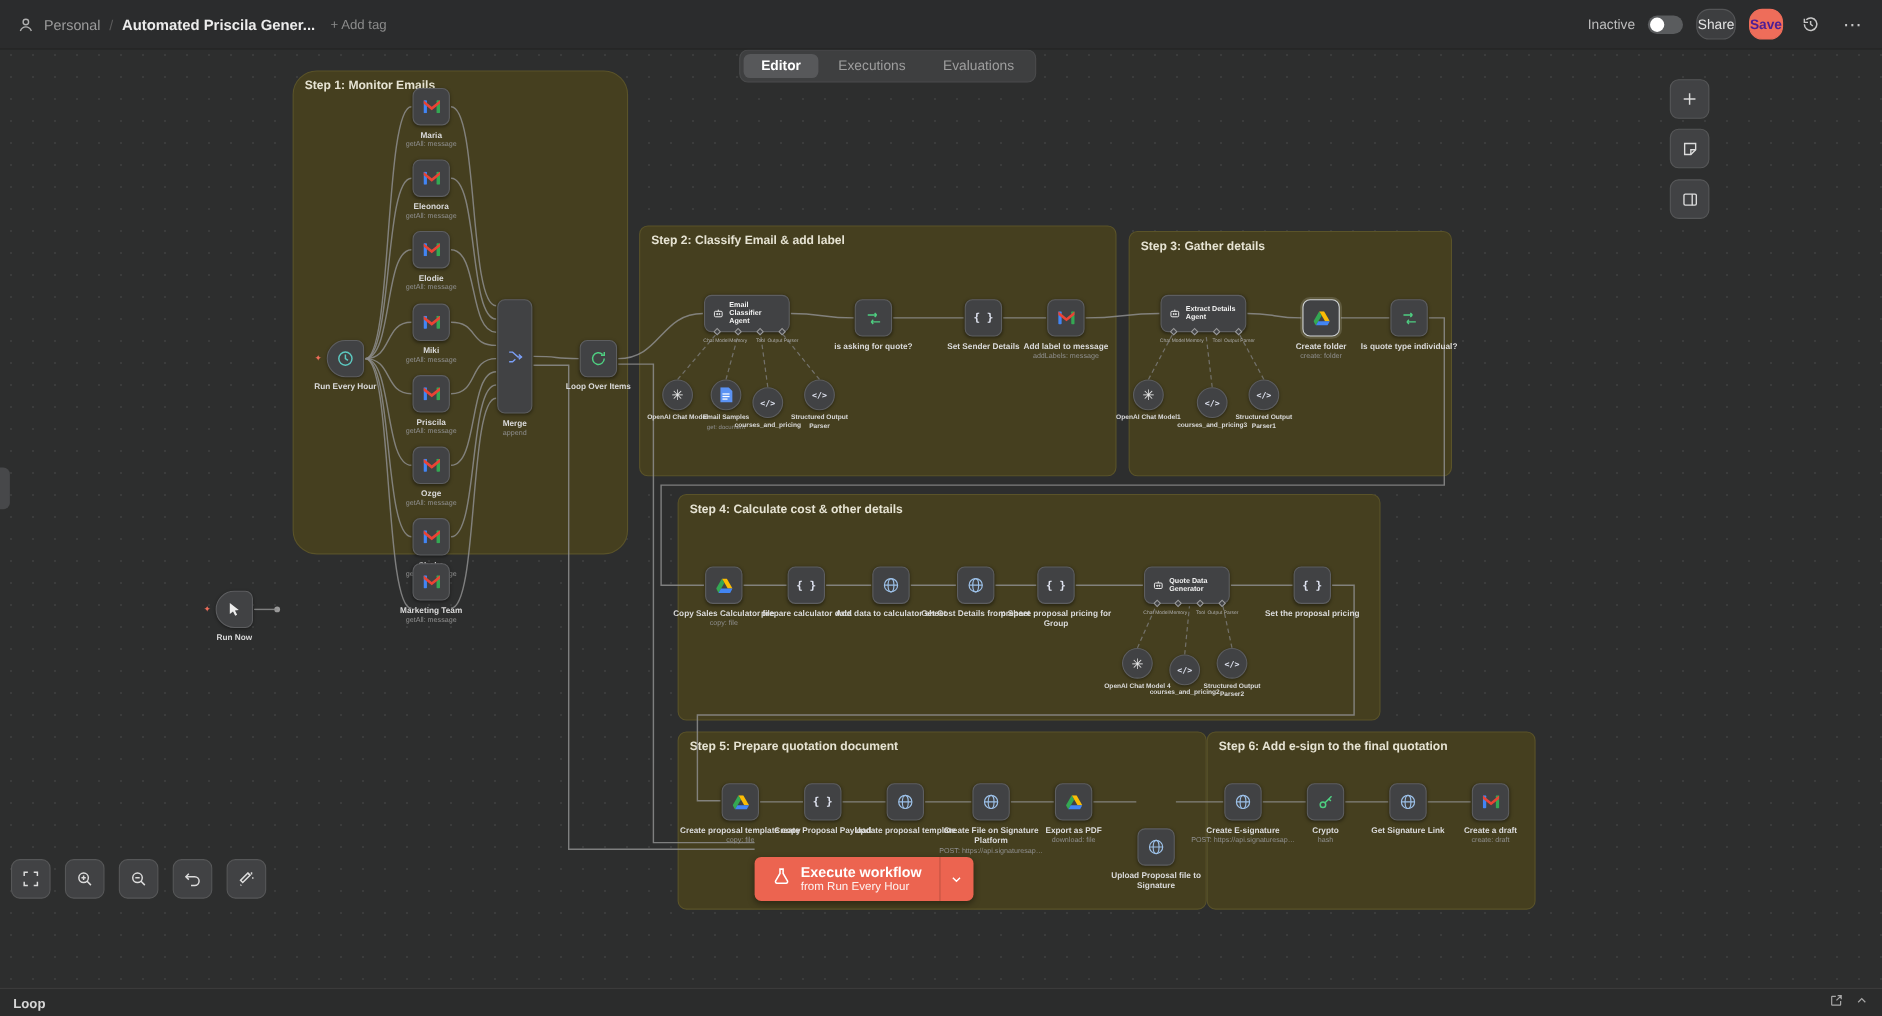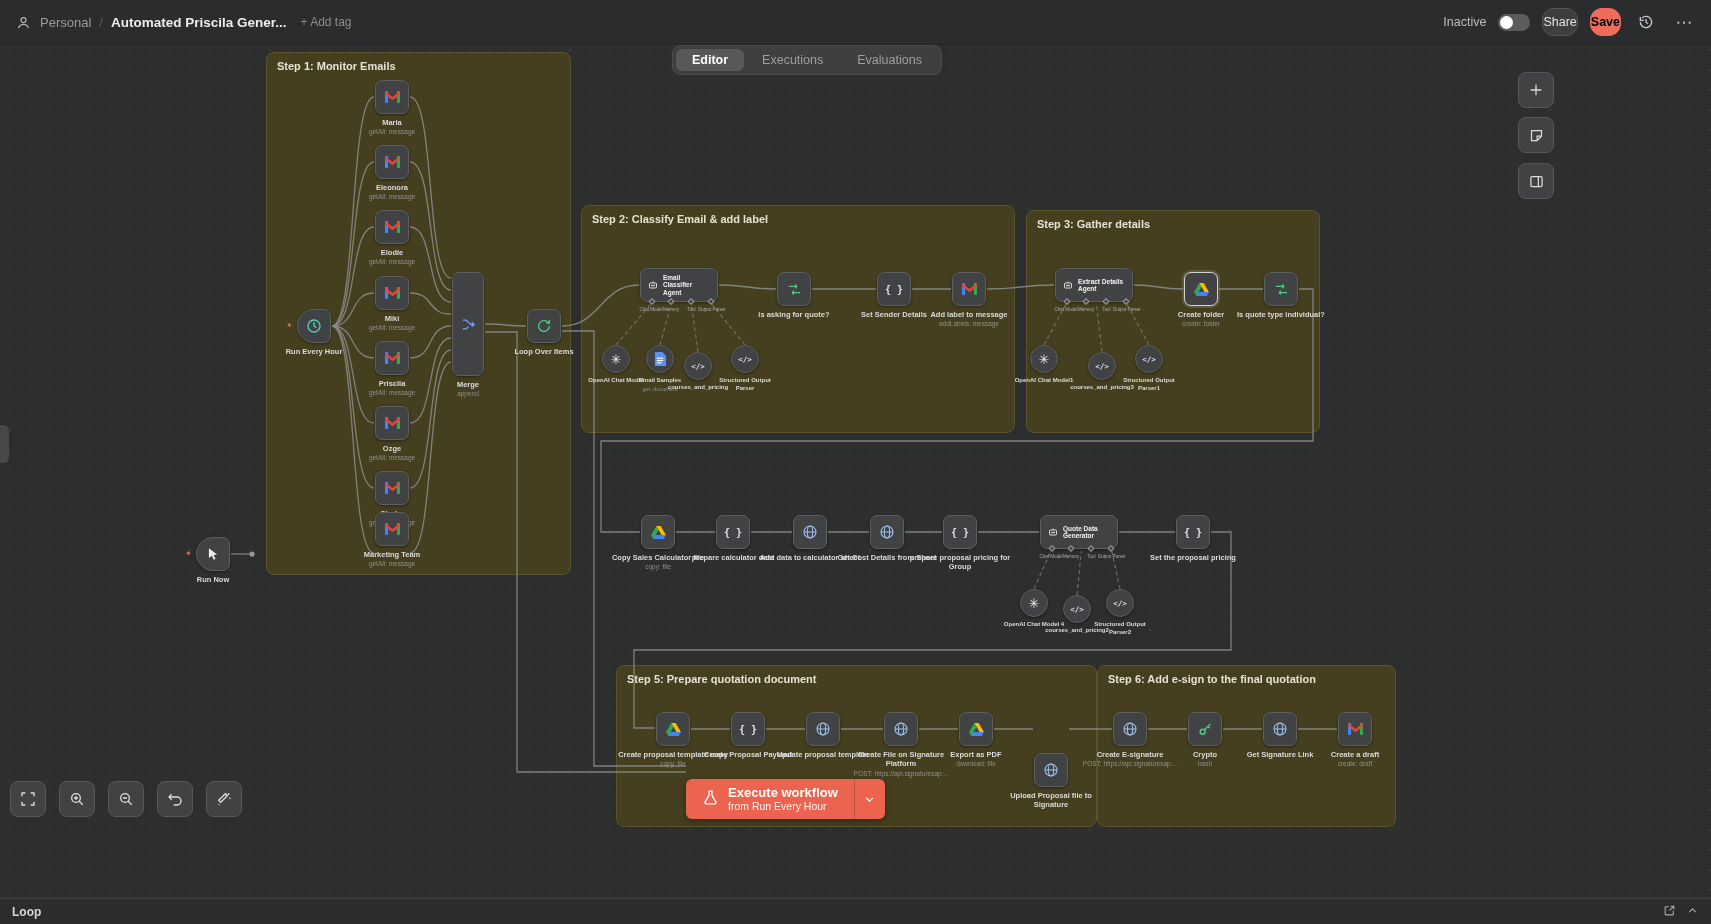--- a/index.html
+++ b/index.html
@@ -47,21 +47,21 @@
   .tb-project{color:#9c9c9c;font-size:13px}
   .tb-slash{color:#5c5c5c;font-size:13px}
   .tb-title{color:#ececec;font-size:13.5px;font-weight:600;white-space:nowrap}
   .tb-addtag{color:#8b8b8b;font-size:12px;margin-left:6px}
   .tb-right{display:flex;align-items:center;gap:12px}
   .tb-status{color:#bdbdbd;font-size:12.5px}
   .toggle{width:32px;height:17px;border-radius:9px;background:#5a5c5e;position:relative}
   .toggle .knob{position:absolute;left:2px;top:2px;width:13px;height:13px;border-radius:50%;background:#fff}
   .btn{border-radius:12px;font-size:12.5px;padding:6px 0;display:inline-flex;align-items:center;justify-content:center}
   .btn-share{background:#3d3e40;border:1px solid #545557;color:#e2e2e2}
-  .btn-save{background:#ee6d5a;color:#000000;font-weight:600;border:1px solid #ee6d5a}
+  .btn-save{background:#ee6d5a;color:#4c1d95;font-weight:600;border:1px solid #ee6d5a}
   .iconbtn{display:flex;align-items:center;justify-content:center;width:26px;height:26px;color:#c7c7c7}
 
   
   #tabs{position:absolute;left:672px;top:45px;z-index:9;display:flex;gap:2px;
     background:#3e3f40;border:1px solid #4a4b4c;border-radius:8px;padding:3px}
   .tab{font-size:12.5px;color:#9e9e9e;padding:4px 16px;border-radius:6px;white-space:nowrap}
   .tab.active{background:#57585a;color:#fff;font-weight:600}
 
   
   .sqbtn{position:absolute;width:36px;height:36px;background:#414244;border:1px solid #565758;
@@ -138,28 +138,31 @@
       <path d="M 660 345 L 671.2 304" class="edge dashed"></path>
       <path d="M 698 352 L 691.48 304" class="edge dashed"></path>
       <path d="M 745 345 L 711.76 304" class="edge dashed"></path>
       <path d="M 1044 345 L 1065.92 304" class="edge dashed"></path>
       <path d="M 1102 352 L 1096.34 304" class="edge dashed"></path>
       <path d="M 1149 345 L 1126.76 304" class="edge dashed"></path>
       <path d="M 1034 589 L 1050.92 551" class="edge dashed"></path>
       <path d="M 1077 595 L 1081.34 551" class="edge dashed"></path>
       <path d="M 1120 589 L 1111.76 551" class="edge dashed"></path>
     </svg>
-<div class="sticky" style="left: 266px; top: 52px; width: 305px; height: 523px;">
+<div class="sticky" style="left: 266px; top: 64px; width: 305px; height: 440px; border-radius: 22px;">
       <div class="sticky-title">Step 1: Monitor Emails</div>
     </div>
     <div class="sticky" style="left: 581px; top: 205px; width: 434px; height: 228px;">
       <div class="sticky-title">Step 2: Classify Email &amp; add label</div>
     </div>
     <div class="sticky" style="left: 1026px; top: 210px; width: 294px; height: 223px;">
       <div class="sticky-title">Step 3: Gather details</div>
+    </div>
+    <div class="sticky" style="left: 616px; top: 449px; width: 639px; height: 206px;">
+      <div class="sticky-title">Step 4: Calculate cost &amp; other details</div>
     </div>
     <div class="sticky" style="left: 616px; top: 665px; width: 481px; height: 162px;">
       <div class="sticky-title">Step 5: Prepare quotation document</div>
     </div>
     <div class="sticky" style="left: 1097px; top: 665px; width: 299px; height: 162px;">
       <div class="sticky-title">Step 6: Add e-sign to the final quotation</div>
     </div>
     <div class="nodewrap trigger" style="left: 196px; top: 537px; width: 34px; height: 34px;">
       <span class="trig-spark">✦</span>
       <div class="nodebox" style="width: 34px; height: 34px;">

